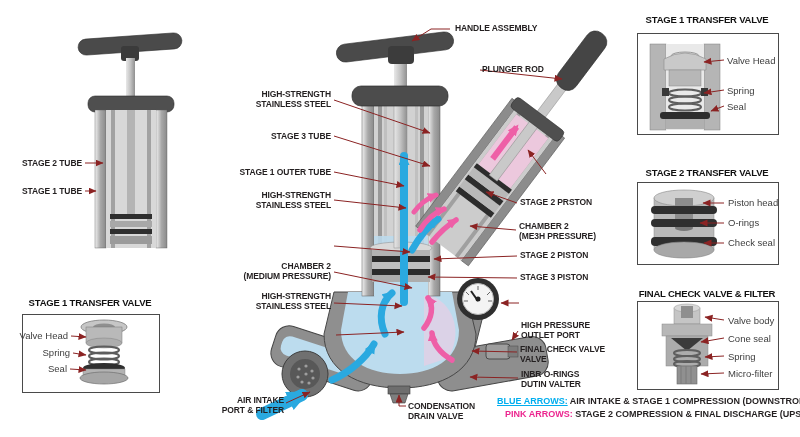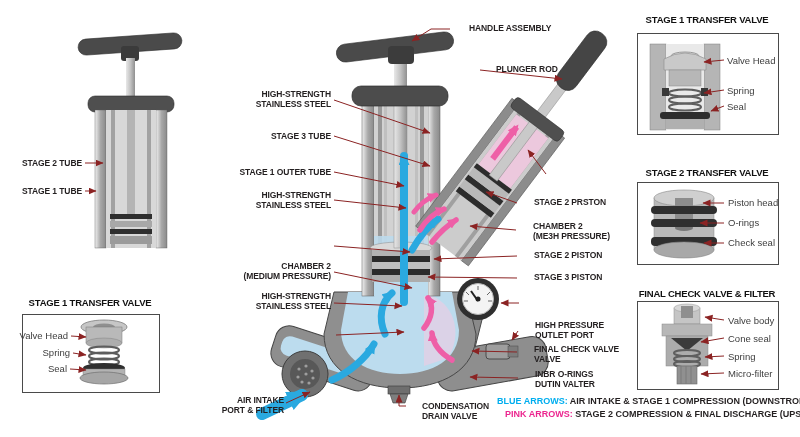--- a/index.html
+++ b/index.html
@@ -1,27 +1,27 @@
 <!DOCTYPE html>
 <html><head>
 <meta charset="utf-8">
 <style>
   html,body{margin:0;padding:0;background:#fff;}
   .stage{position:relative;width:800px;height:437px;background:#fff;overflow:hidden;
          font-family:"Liberation Sans",sans-serif;}
   .stage svg.art{position:absolute;left:0;top:0;}
   .lbl{position:absolute;font:bold 8.5px/1.18 "Liberation Sans",sans-serif;color:#231f20;
-       white-space:pre-line;letter-spacing:-0.1px;margin-left:14px;}
+       white-space:pre-line;letter-spacing:-0.1px;}
   .lbl.r{text-align:right;}
   .plbl{position:absolute;font:9.5px/1 "Liberation Sans",sans-serif;color:#3d3d3d;white-space:nowrap;}
   .ptitle{position:absolute;font:bold 9.5px/1 "Liberation Sans",sans-serif;color:#111;
           text-align:center;letter-spacing:-0.2px;white-space:nowrap;}
   .pbox{position:absolute;border:1px solid #4a4a4a;background:transparent;}
   .legend{position:absolute;font:bold 9px/13px "Liberation Sans",sans-serif;color:#231f20;white-space:nowrap;}
-  .lg-blue{color:#00aeef;}
+  .lg-blue{color:#00aeef;text-decoration:underline;}
   .lg-pink{color:#ec268f;padding-left:8px;}
 </style>
 </head>
 <body>
 
 <div class="stage">
 
 <svg class="art" width="800" height="437" viewBox="0 0 800 437">
   <defs>
     <linearGradient id="gTube" x1="0" y1="0" x2="1" y2="0">

